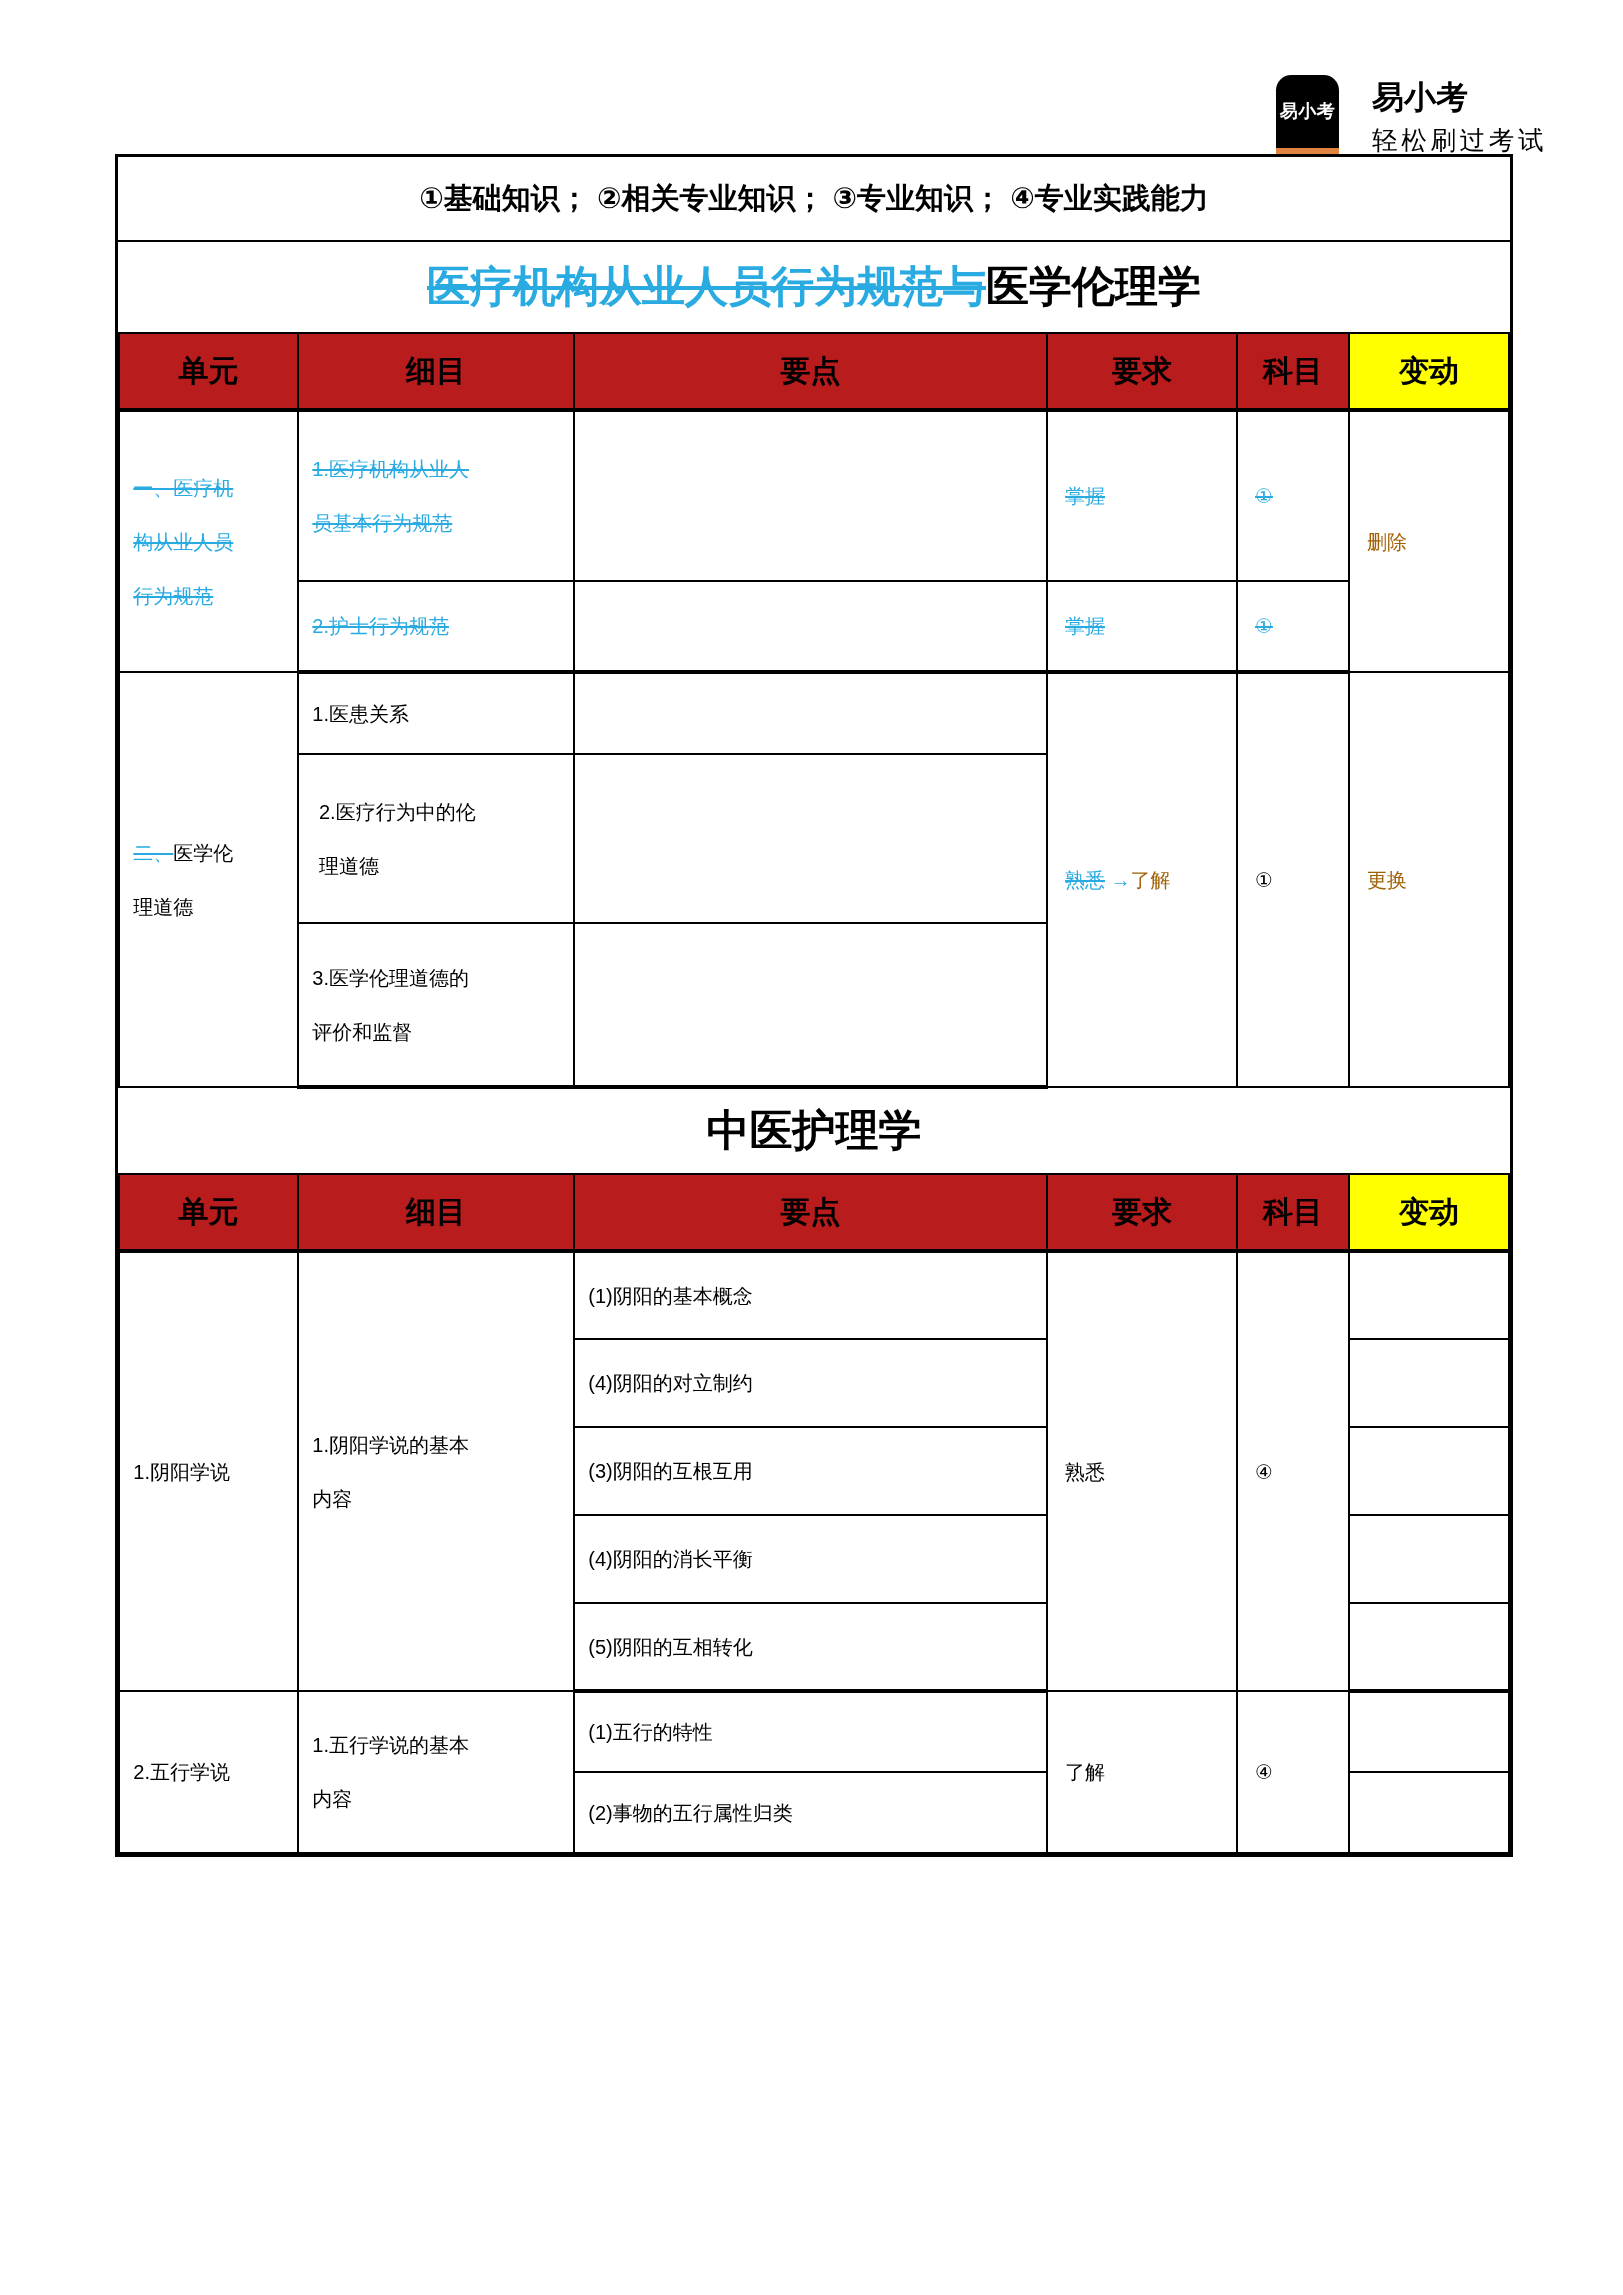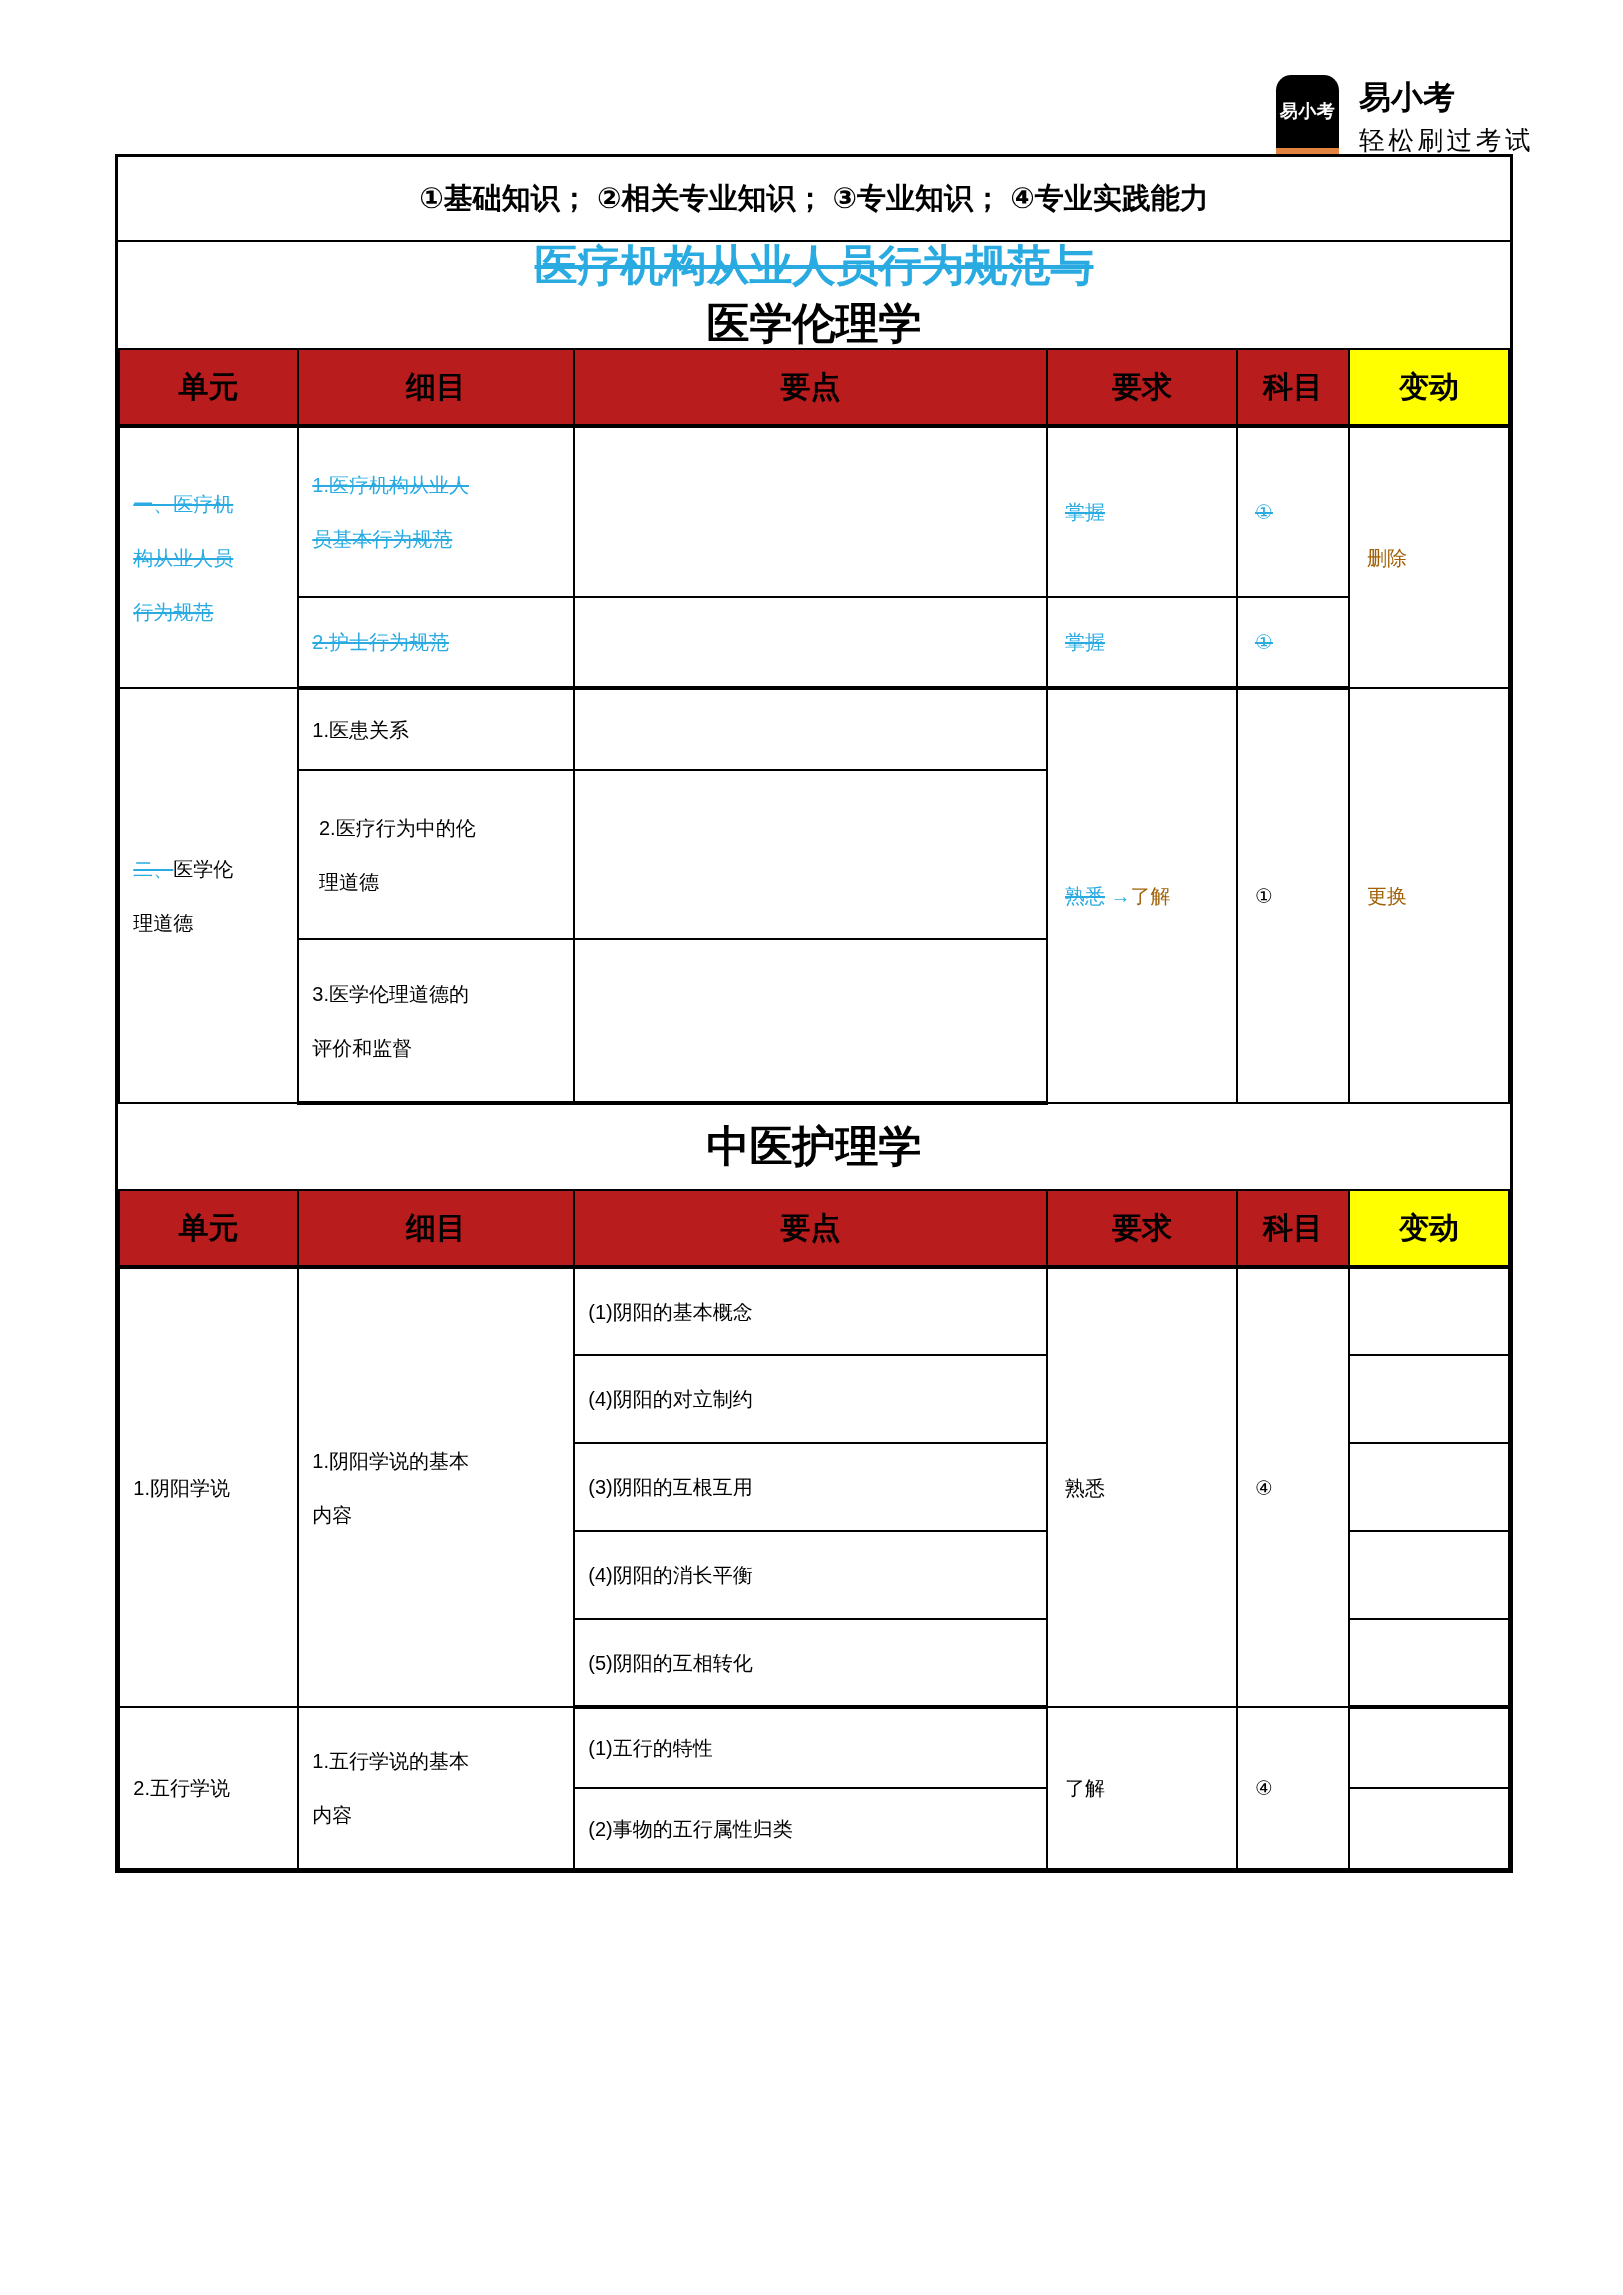--- a/index.html
+++ b/index.html
@@ -1,37 +1,37 @@
 <!DOCTYPE html>
 <html style="font-size:8.2px"><head>
 <meta charset="utf-8">
 <style>
   html,body{margin:0;padding:0;}
   body{
     width:1623px;height:2295px;background:#ffffff;position:relative;
     font-family:"Liberation Sans","DejaVu Sans",sans-serif;color:#000;
   }
   
-  .logo-wrap{position:absolute;top:75px;left:1276px;display:flex;gap:20px;}
+  .logo-wrap{position:absolute;top:75px;left:1276px;display:flex;gap:33px;}
   .logo-icon{width:63px;height:96px;background:#000;border-radius:15.3px;overflow:hidden;
     position:relative;display:flex;align-items:center;justify-content:center;
     padding-bottom:23.5px;box-sizing:border-box;flex:0 0 auto;}
   .logo-icon-label{color:#fff;font-size:18px;font-weight:700;letter-spacing:0.5px;}
   .logo-icon-band{position:absolute;bottom:0;left:0;right:0;height:23.5px;background:#E08440;}
   .brand-name{font-size:32px;font-weight:700;line-height:1.15;margin-top:4.1px;}
   .brand-tagline{font-size:25.6px;letter-spacing:3.6px;margin-top:7.2px;font-weight:500;}
   
   .doc{position:absolute;left:115px;top:154px;width:1398px;box-sizing:border-box;
     border:3.1px solid #000;background:#fff;}
   .title-row{height:174px;border-bottom:2px solid #000;display:flex;align-items:center;
     justify-content:center;font-size:74px;font-weight:800;letter-spacing:1px;}
   .subtitle-row{height:83px;border-bottom:2px solid #000;display:flex;align-items:center;
     justify-content:center;font-size:29px;font-weight:700;}
-  .sec-head{height:106px;display:flex;align-items:center;justify-content:center;
-    font-size:43px;font-weight:800;flex-direction:column;}
+  .sec-head{height:90px;display:flex;align-items:center;justify-content:center;
+    font-size:43px;font-weight:800;}
   .sec-head2{height:84px;display:flex;align-items:center;justify-content:center;
     font-size:43px;font-weight:800;}
   .struck-blue{color:#29ABE2;text-decoration:line-through;text-decoration-thickness:0.09em;}
   
   table{border-collapse:collapse;width:100%;table-layout:fixed;}
   col.c-unit{width:179px;}col.c-detail{width:276px;}col.c-point{width:473px;}
   col.c-req{width:190px;}col.c-subj{width:112px;}
   th,td{border:2px solid #000;box-sizing:border-box;}
   th{background:#b91c1c;font-size:30px;font-weight:800;height:77px;text-align:center;}
   th.change-h{background:#FFFF00;}

